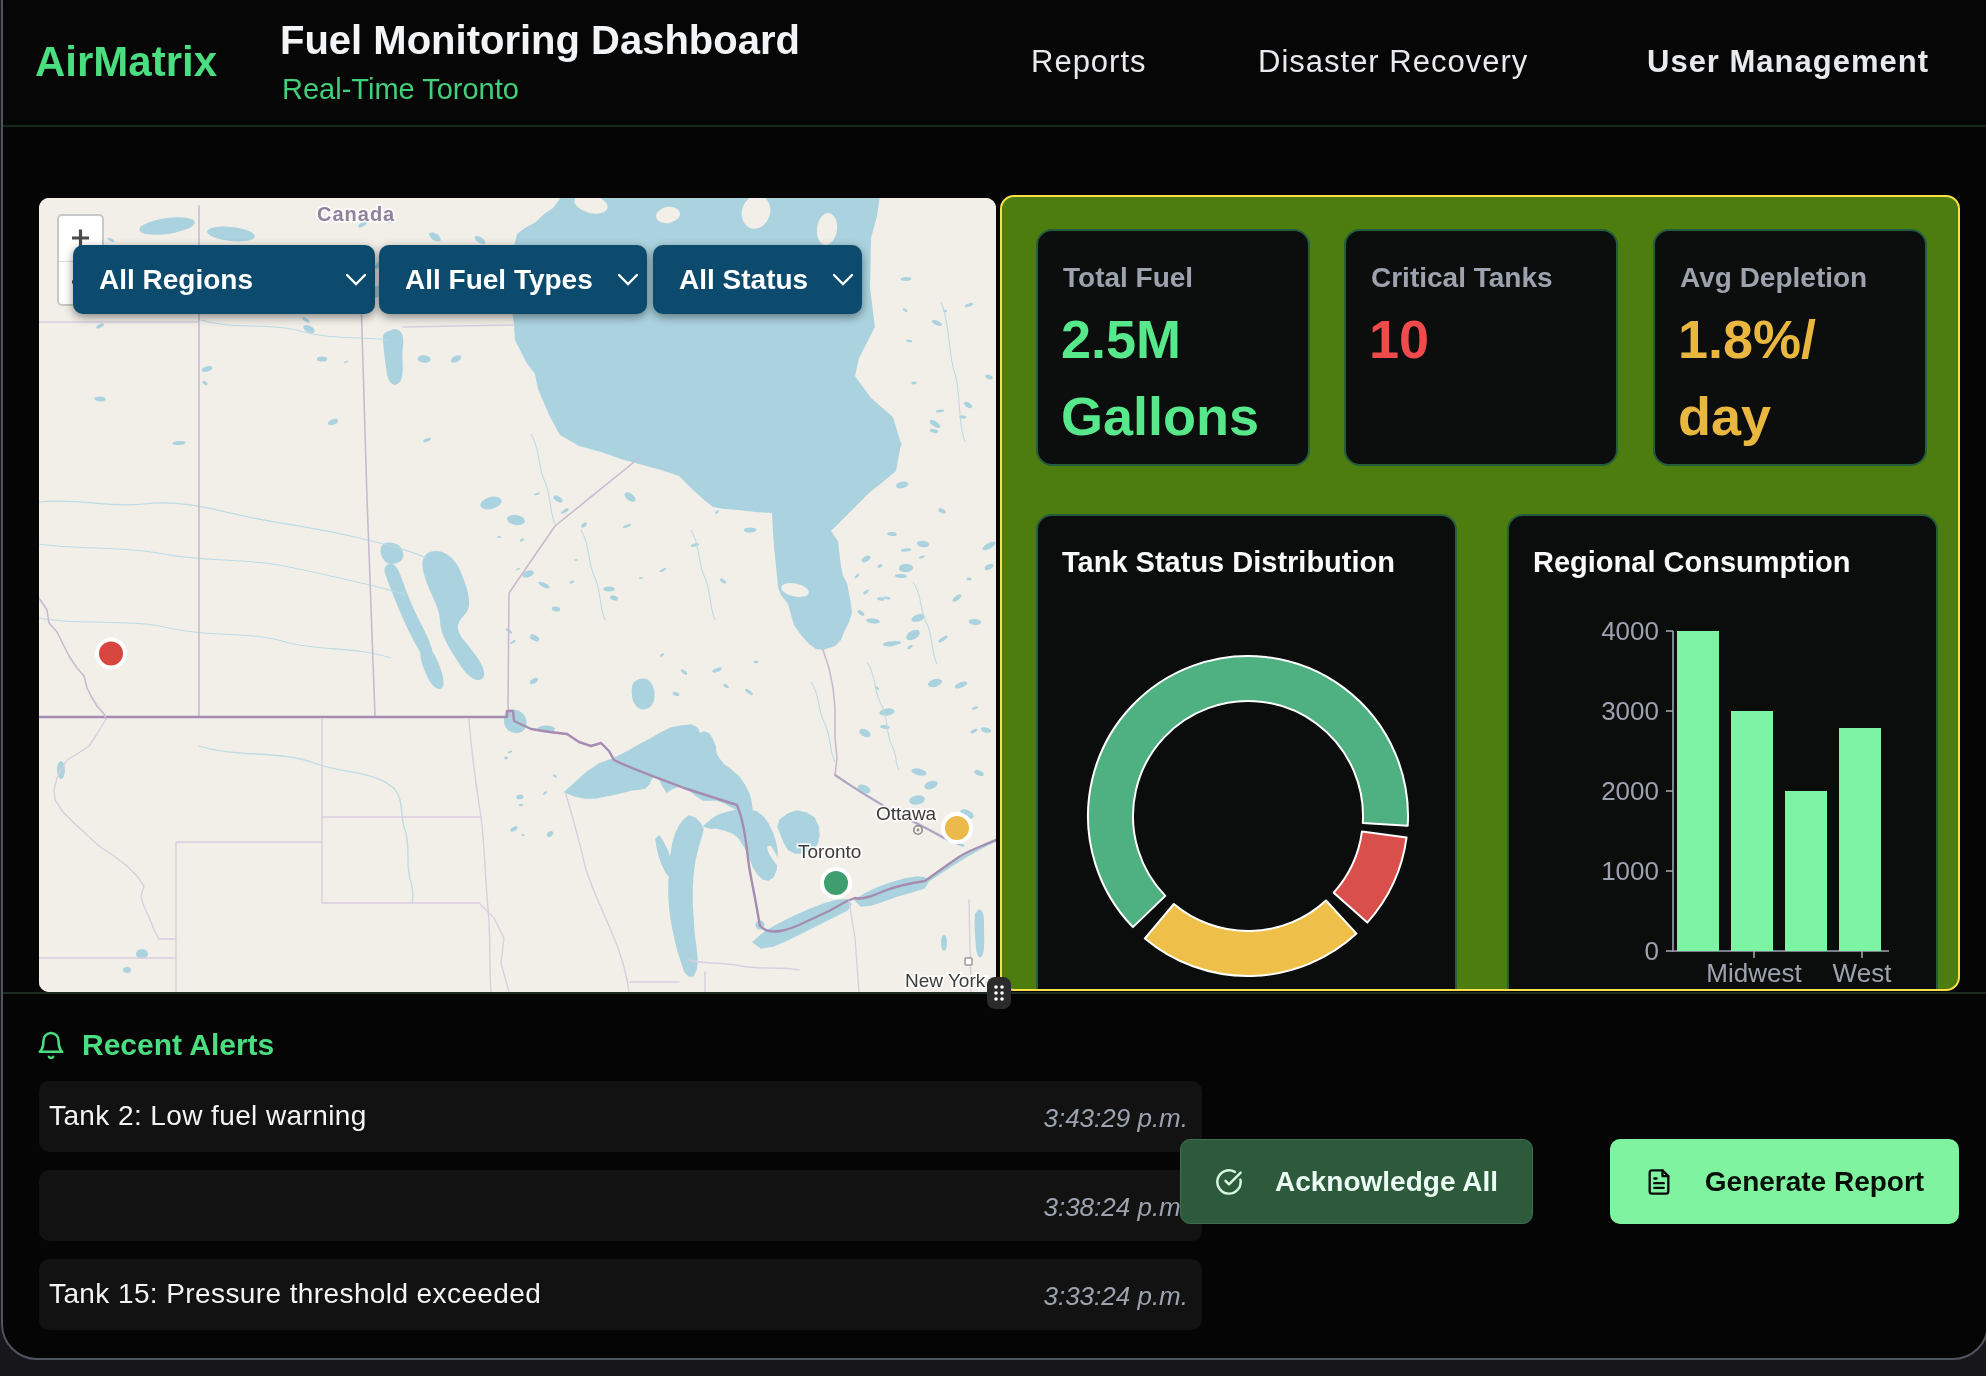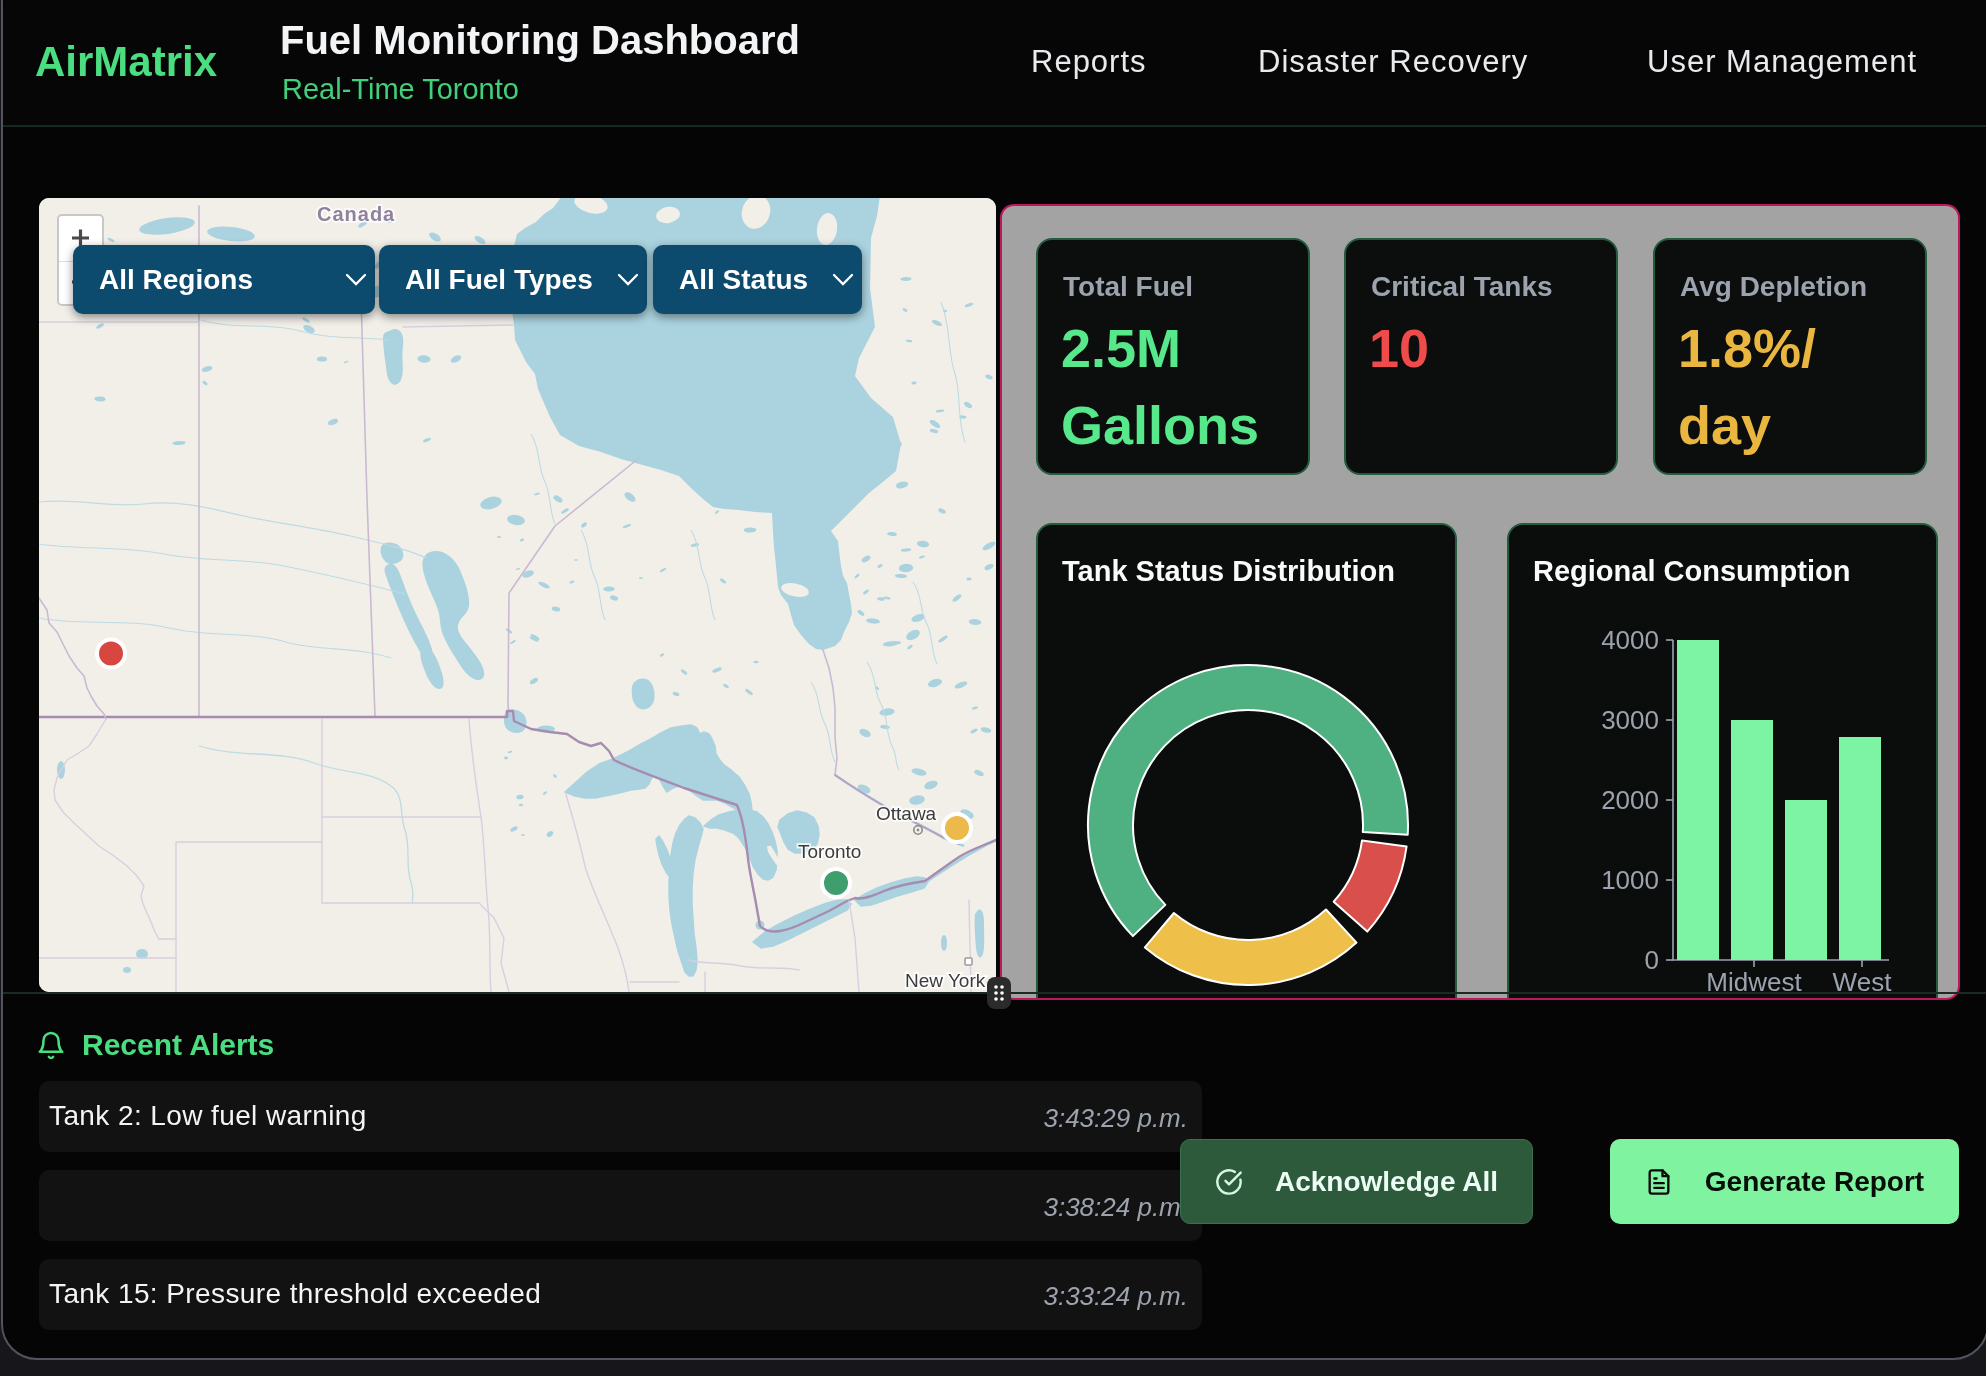--- a/index.html
+++ b/index.html
@@ -13,21 +13,21 @@
 .hsub { position:absolute; left:279px; top:71px; font-size:29px; font-weight:500; color:#43ce7c; }
 .nav { position:absolute; top:42px; font-size:31px; letter-spacing:1px; color:#e8eaed; }
 
 .map { position:absolute; left:36px; top:196px; width:957px; height:794px; border-radius:10px; overflow:hidden; background:#f2efe9; }
 .zctl { position:absolute; left:18px; top:16px; width:47px; height:92px; background:#fff; border:2px solid #c8c8c8; border-radius:5px; }
 .zctl .div { position:absolute; left:0; top:45px; width:43px; height:1px; background:#ddd; }
 .dd { position:absolute; top:47px; height:69px; background:#0c4a6e; border-radius:10px; color:#fff; font-size:28px; font-weight:600; display:flex; align-items:center; box-shadow:0 3px 10px rgba(0,0,0,.45); }
 .dd span { padding-left:26px; }
 .dd svg { position:absolute; right:8px; top:28px; }
 
-.panel { position:absolute; left:997px; top:202px; width:960px; height:796px; background:#a3a3a3; border:2px solid #be185d; border-radius:14px; overflow:hidden; }
+.panel { position:absolute; left:997px; top:193px; width:960px; height:796px; background:#4d7c0f; border:2px solid #fde047; border-radius:14px; overflow:hidden; }
 .scard { position:absolute; top:32px; width:274px; height:237px; background:#0c0e0d; border:2px solid #245c3e; border-radius:16px; }
 .slab { position:absolute; left:25px; top:31px; font-size:28px; font-weight:600; color:#9ca3af; }
 .sval { position:absolute; left:23px; top:70px; font-size:54px; font-weight:bold; line-height:77px; }
 .ccard { position:absolute; top:317px; height:700px; background:#0b0d0c; border:2px solid #245c3e; border-radius:16px; }
 .ctitle { position:absolute; left:24px; top:30px; font-size:29px; font-weight:bold; color:#fafafa; }
 
 .handle { position:absolute; left:984px; top:975px; width:24px; height:32px; background:#2b2b2b; border-radius:8px; z-index:5; }
 
 .divline { position:absolute; left:0; top:990px; width:1986px; height:2px; background:#1c2b22; }
 .ralerts { position:absolute; left:79px; top:1026px; font-size:30px; font-weight:bold; color:#4ade80; }
@@ -41,21 +41,21 @@
 <body>
 <div class="frame">
     <div class="inner">
 
 <div class="hdr">
   <div class="logo">AirMatrix</div>
   <div class="htitle">Fuel Monitoring Dashboard</div>
   <div class="hsub">Real-Time Toronto</div>
   <div class="nav" style="left:1028px;">Reports</div>
   <div class="nav" style="left:1255px;">Disaster Recovery</div>
-  <div class="nav" style="left:1644px;">User Management</div>
+  <div class="nav" style="left:1644px;font-weight:bold;">User Management</div>
 </div>
 
 <div class="map">
   <svg width="957" height="794" viewBox="0 0 957 794" style="position:absolute;left:0;top:0;">
 <rect width="957" height="794" fill="#f2efe9"></rect>
 <path d="M523,-2 L514,10 L505,16 L497,24 L486,30 L478,36 L474,52 L472,74 L471,95 L473,112 L475,127 L476,142 L487,164 L496,176 L499,191 L511,219 L521,237 L540,248 L562,254 L582,261 L600,266 L622,272 L640,278 L652,290 L664,301 L674,309 L685,311 L700,312 L716,314 L733,315 L734,335 L735,349 L737,368 L739,389 L742,397 L749,406 L752,417 L755,427 L762,437 L770,446 L777,451 L784,452 L796,448 L802,442 L805,434 L810,424 L813,415 L812,406 L810,396 L808,385 L804,378 L802,368 L800,352 L799,343 L792,333 L800,325 L815,310 L830,295 L845,283 L857,273 L862,246 L854,219 L832,200 L816,178 L820,160 L836,129 L831,90 L832,40 L838,18 L841,-2 Z" fill="#abd3df"></path>
 <ellipse cx="552" cy="6" rx="17" ry="9" transform="rotate(14 552 6)" fill="#f2efe9"></ellipse>
 <ellipse cx="629" cy="17" rx="12" ry="8" transform="rotate(-10 629 17)" fill="#f2efe9"></ellipse>
 <ellipse cx="717" cy="14" rx="14" ry="17" transform="rotate(18 717 14)" fill="#f2efe9"></ellipse>
 <ellipse cx="788" cy="31" rx="10" ry="16" transform="rotate(8 788 31)" fill="#f2efe9"></ellipse>

